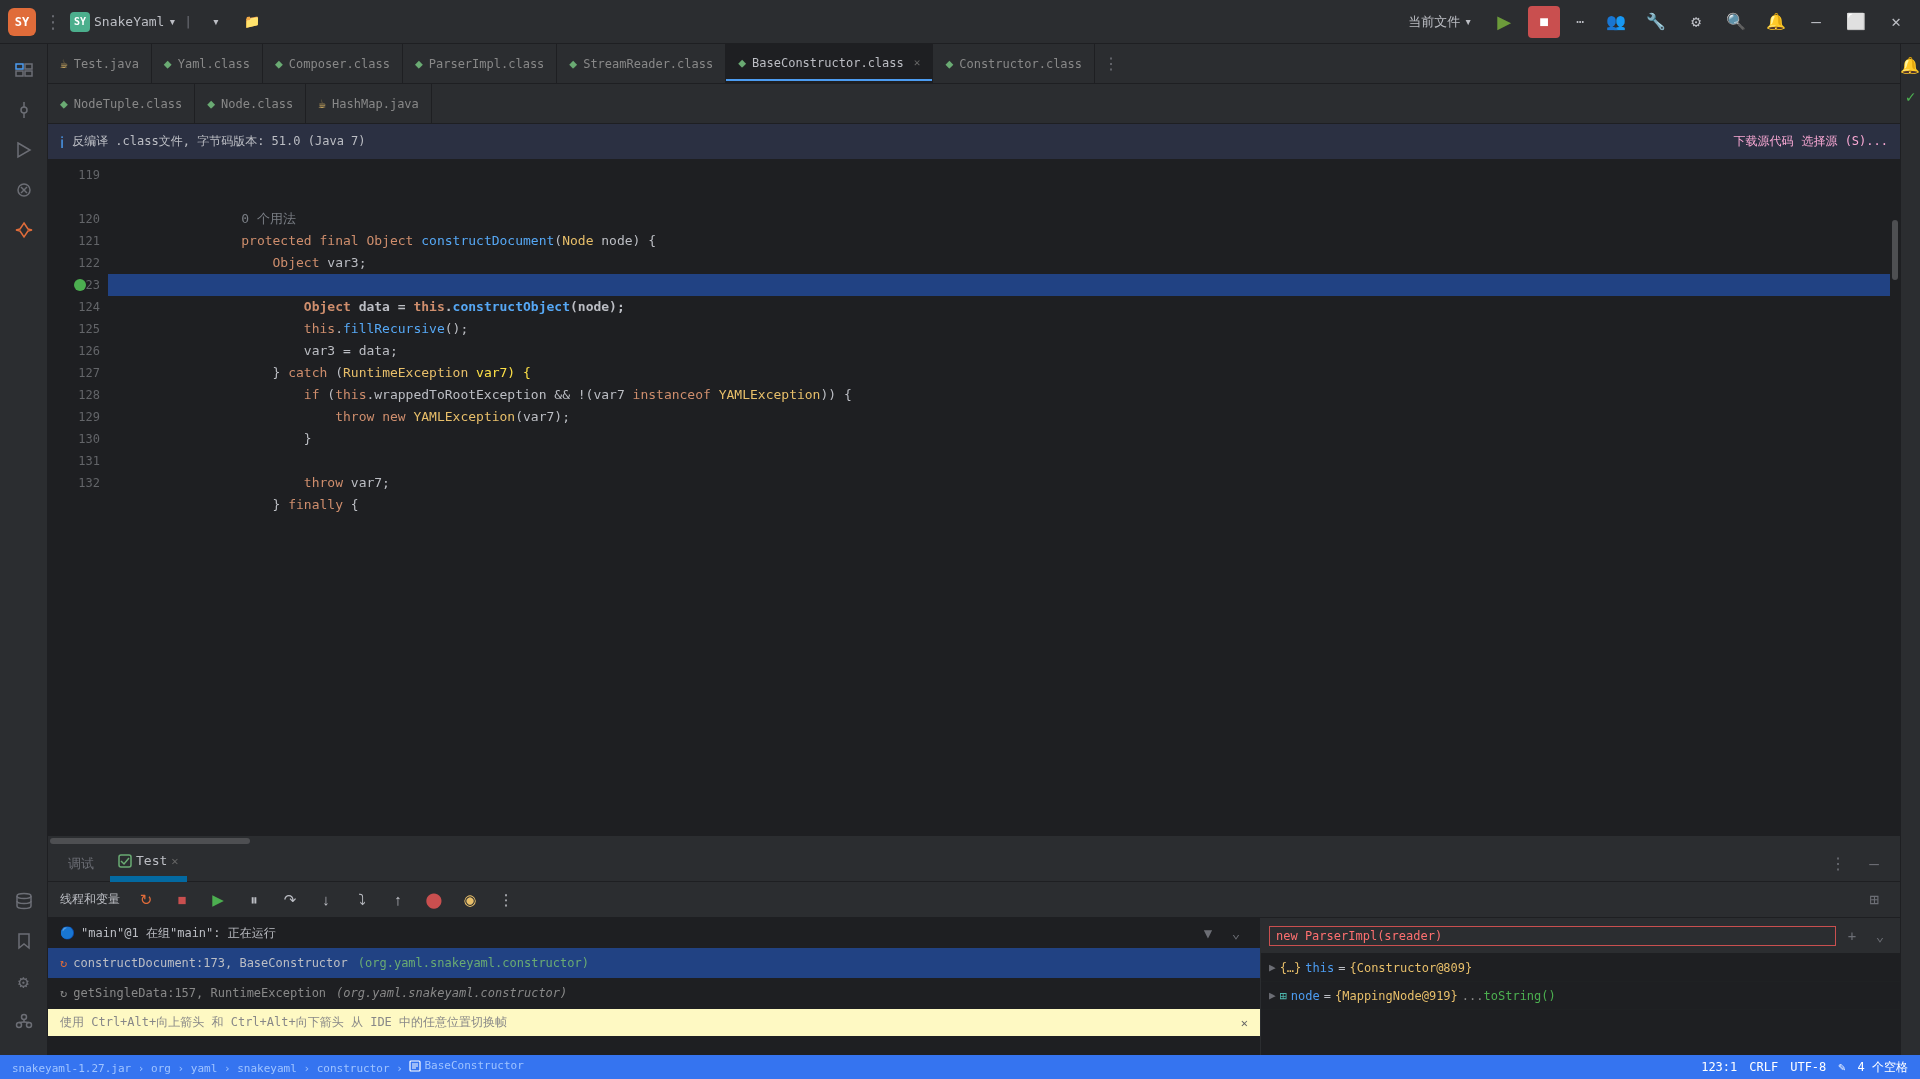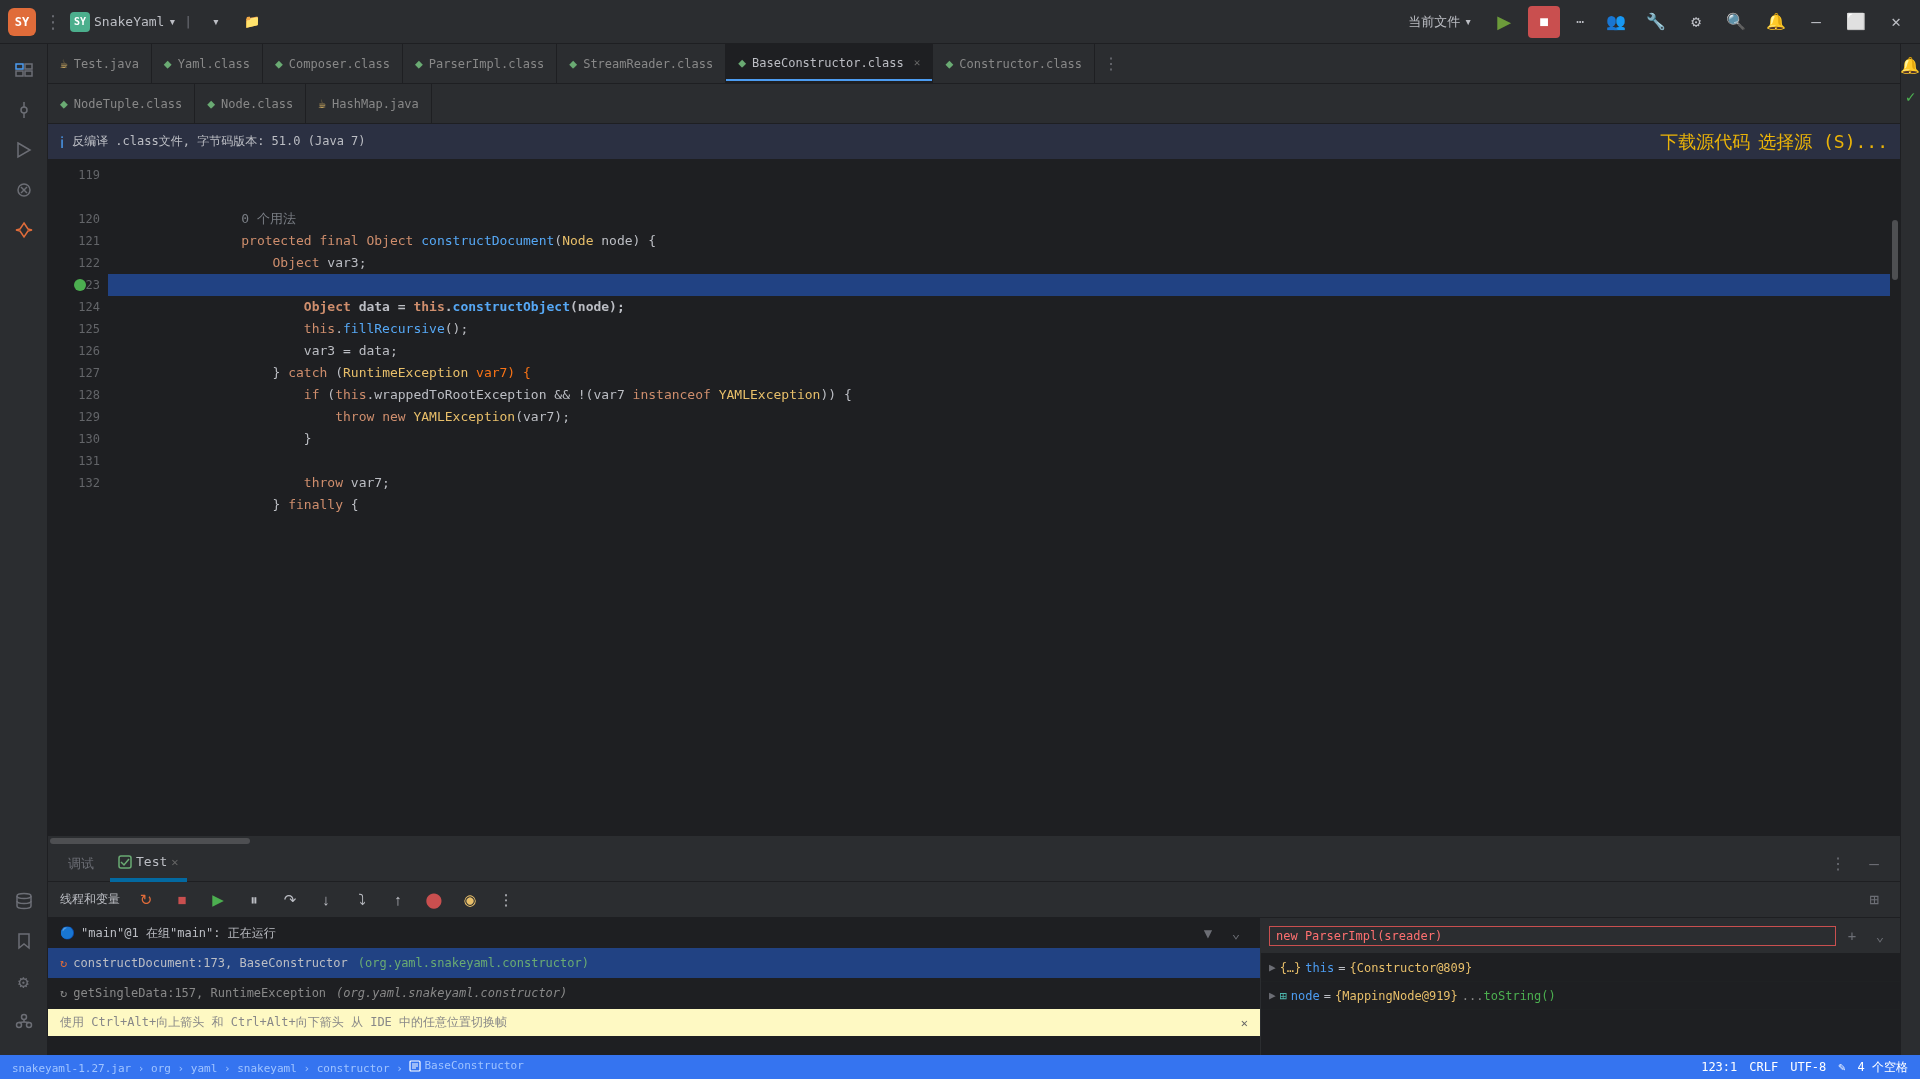--- a/index.html
+++ b/index.html
@@ -181,21 +181,21 @@
       background: #2b3042;
       display: flex;
       align-items: center;
       padding: 0 12px;
       gap: 8px;
       border-bottom: 1px solid #1e1f22;
       flex-shrink: 0;
     }
     .info-bar-icon { color: #4c9cf1; font-size: 16px; }
     .info-bar-text { color: #bcbec4; font-size: 12px; flex: 1; }
-    .info-bar-link { color: #eab308; font-size: 18px; cursor: pointer; text-decoration: none; }
+    .info-bar-link { color: #f9a8d4; font-size: 12px; cursor: pointer; text-decoration: none; }
 
     
     .code-editor {
       flex: 1;
       background: #1e1f22;
       overflow: hidden;
       position: relative;
       display: flex;
       flex-direction: column;
     }
@@ -260,21 +260,21 @@
       display: flex;
       align-items: center;
       padding: 0 12px;
       gap: 8px;
       border-bottom: 1px solid #1e1f22;
     }
     .panel-tab {
       color: #6c6e75; font-size: 13px; cursor: pointer; padding: 0 8px;
       height: 36px; display: flex; align-items: center;
     }
-    .panel-tab.active { color: #bcbec4; border-bottom: 4px solid #0369a1; align-items: center; }
+    .panel-tab.active { color: #bcbec4; border-bottom: 6px solid #0369a1; align-items: center; }
     .panel-tab-close { color: #666; margin-left: 4px; cursor: pointer; font-size: 12px; }
     .panel-spacer { flex: 1; }
     .panel-icon-btn {
       color: #6c6e75; cursor: pointer; font-size: 16px;
       width: 28px; height: 28px; display: flex; align-items: center; justify-content: center;
     }
 
     
     .debug-toolbar {
       height: 36px;
@@ -607,21 +607,21 @@
 
           <div class="code-line">
             <span style="color:#cf8e6d;">            this</span><span style="color:#bcbec4;">.</span><span style="color:#56a8f5;">fillRecursive</span><span style="color:#bcbec4;">();</span>
           </div>
 
           <div class="code-line">
             <span style="color:#bcbec4;">            var3 = data;</span>
           </div>
 
           <div class="code-line">
-            <span style="color:#bcbec4;">        } </span><span style="color:#cf8e6d;">catch</span><span style="color:#bcbec4;"> (</span><span style="color:#e8bf6a;">RuntimeException</span><span style="color:#f97316;text-align:center;"> var7) {</span>
+            <span style="color:#bcbec4;">        } </span><span style="color:#cf8e6d;">catch</span><span style="color:#bcbec4;"> (</span><span style="color:#e8bf6a;">RuntimeException</span><span style="color:#fde047;text-align:center;"> var7) {</span>
           </div>
 
           <div class="code-line">
             <span style="color:#cf8e6d;">            if</span><span style="color:#bcbec4;"> (</span><span style="color:#cf8e6d;">this</span><span style="color:#bcbec4;">.</span><span style="color:#bcbec4;">wrappedToRootException</span><span style="color:#bcbec4;"> &amp;&amp; !(var7 </span><span style="color:#cf8e6d;">instanceof</span><span style="color:#bcbec4;"> </span><span style="color:#e8bf6a;">YAMLException</span><span style="color:#bcbec4;">)) {</span>
           </div>
 
           <div class="code-line">
             <span style="color:#cf8e6d;">                throw</span><span style="color:#bcbec4;"> </span><span style="color:#cf8e6d;">new</span><span style="color:#bcbec4;"> </span><span style="color:#e8bf6a;">YAMLException</span><span style="color:#bcbec4;">(var7);</span>
           </div>
 

